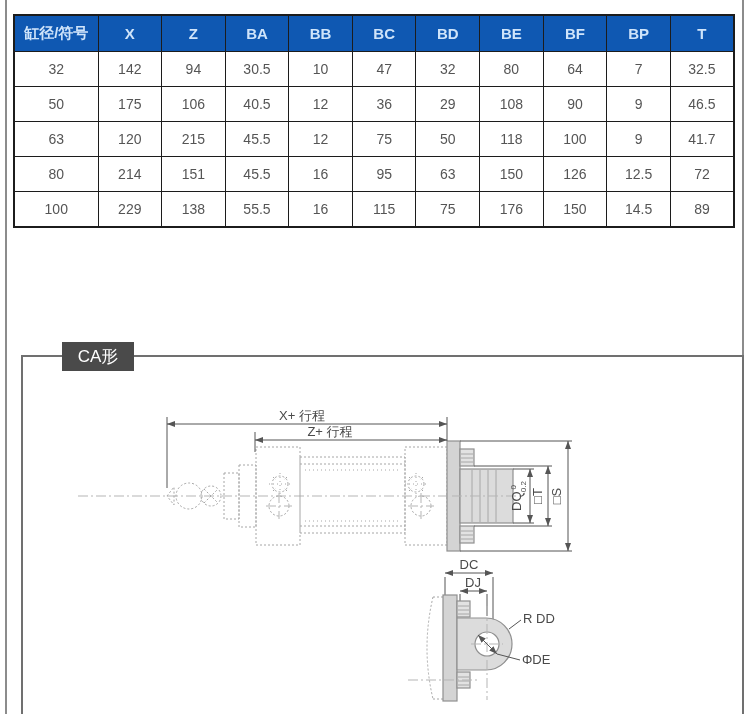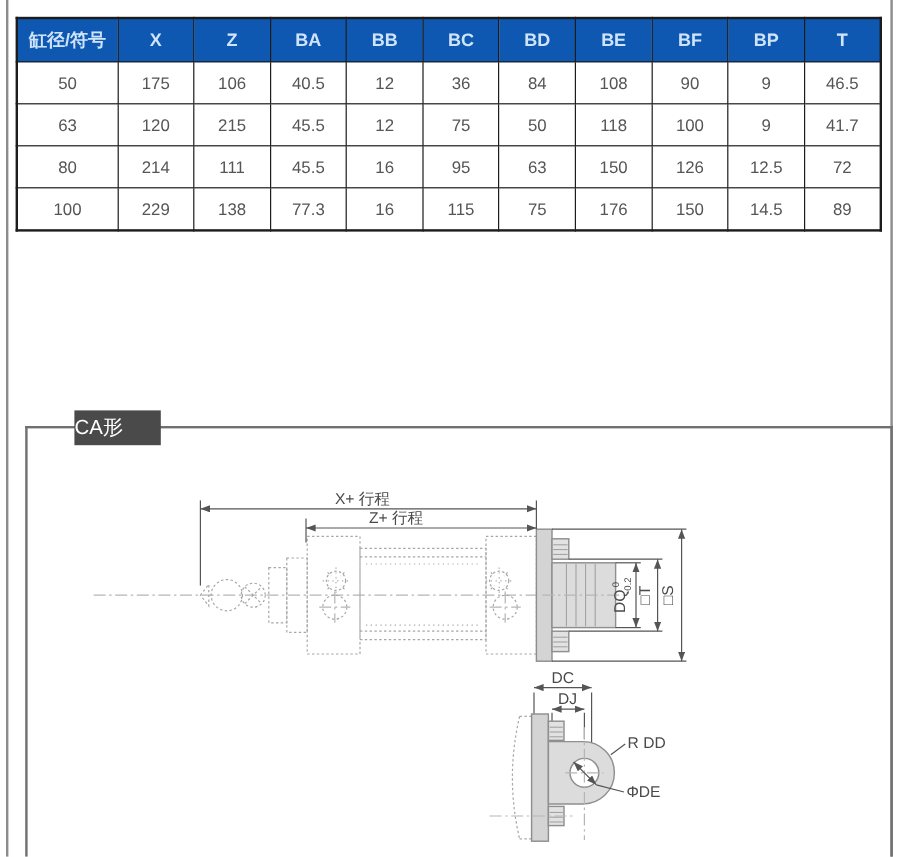--- a/index.html
+++ b/index.html
@@ -19,21 +19,21 @@
        table-layout:fixed;border:2px solid var(--table-border);}
   table.spec th{background:var(--table-header-bg);color:var(--table-header-text);
        font-size:15px;font-weight:bold;height:33px;border:1px solid var(--table-border);
        text-align:center;vertical-align:middle;}
   table.spec td{color:var(--cell-text);font-size:14px;height:32px;
        border:1px solid var(--table-border);text-align:center;vertical-align:middle;background:#fff;}
   .frame{position:absolute;left:21px;top:355px;width:723px;height:359px;box-sizing:border-box;
        border:2px solid var(--frame-border);border-bottom:none;}
   .section-label{position:absolute;left:62px;top:342px;width:72px;height:29px;line-height:29px;
        background:var(--section-label-bg);color:var(--section-label-text);
-       font-size:17px;text-align:left;z-index:3;}
+       font-size:17px;text-align:center;z-index:3;}
   svg.diagram{position:absolute;left:0;top:0;z-index:2;}
   .dim{stroke:var(--dimension-line);stroke-width:1;fill:none;}
   .dimtext{fill:#4a4a4a;font-size:13px;font-family:"Liberation Sans","DejaVu Sans",sans-serif;}
   .tol{font-size:8px;}
   .draw{stroke:var(--drawing-line);stroke-width:1;fill:none;stroke-dasharray:2 2;}
   .dots{stroke:var(--drawing-line);stroke-width:1;fill:none;stroke-dasharray:1 3;}
   .axis{stroke:var(--centerline);stroke-width:1;fill:none;stroke-dasharray:10 3 2 3;}
   .solid{stroke:#8f8f8f;stroke-width:1.2;}
   .hatch{stroke:#9a9a9a;stroke-width:.8;}
 </style>
@@ -68,27 +68,40 @@
           <th>BC</th>
           <th>BD</th>
           <th>BE</th>
           <th>BF</th>
           <th>BP</th>
           <th>T</th>
         </tr>
     </thead>
     <tbody>
         <tr>
+          <td>32</td>
+          <td>142</td>
+          <td>94</td>
+          <td>30.5</td>
+          <td>10</td>
+          <td>47</td>
+          <td>32</td>
+          <td>80</td>
+          <td>64</td>
+          <td>7</td>
+          <td>32.5</td>
+        </tr>
+        <tr>
           <td>50</td>
           <td>175</td>
           <td>106</td>
           <td>40.5</td>
           <td>12</td>
           <td>36</td>
-          <td>84</td>
+          <td>29</td>
           <td>108</td>
           <td>90</td>
           <td>9</td>
           <td>46.5</td>
         </tr>
         <tr>
           <td>63</td>
           <td>120</td>
           <td>215</td>
           <td>45.5</td>
@@ -96,35 +109,35 @@
           <td>75</td>
           <td>50</td>
           <td>118</td>
           <td>100</td>
           <td>9</td>
           <td>41.7</td>
         </tr>
         <tr>
           <td>80</td>
           <td>214</td>
-          <td>111</td>
+          <td>151</td>
           <td>45.5</td>
           <td>16</td>
           <td>95</td>
           <td>63</td>
           <td>150</td>
           <td>126</td>
           <td>12.5</td>
           <td>72</td>
         </tr>
         <tr>
           <td>100</td>
           <td>229</td>
           <td>138</td>
-          <td>77.3</td>
+          <td>55.5</td>
           <td>16</td>
           <td>115</td>
           <td>75</td>
           <td>176</td>
           <td>150</td>
           <td>14.5</td>
           <td>89</td>
         </tr>
       </tbody>
   </table>

